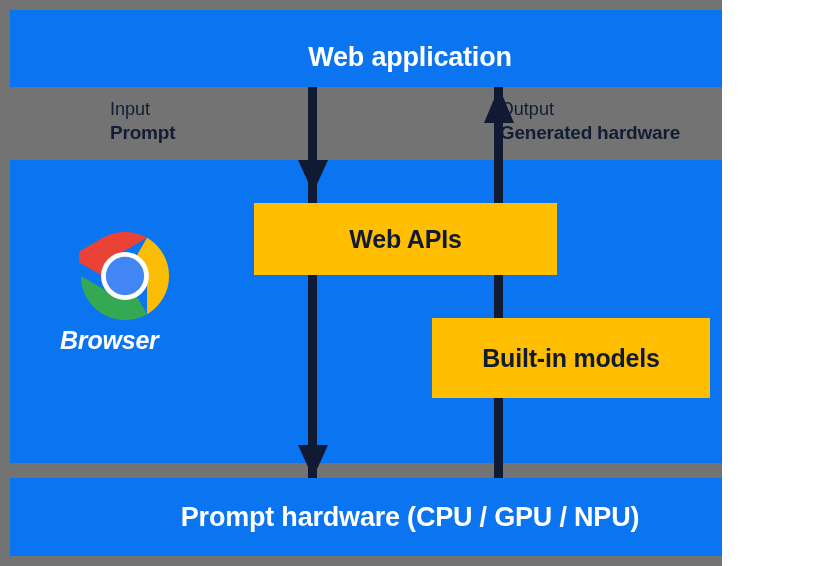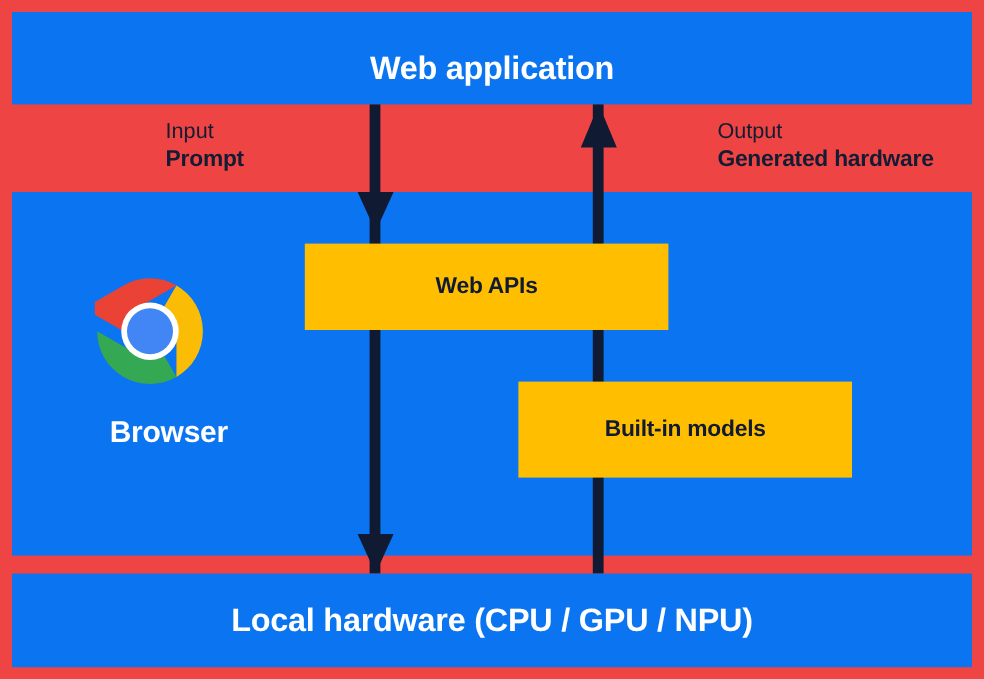--- a/index.html
+++ b/index.html
@@ -7,23 +7,23 @@
     margin: 0;
     padding: 0;
     background: #ffffff;
   }
   body {
     font-family: "Liberation Sans", sans-serif;
   }
 
   #diagram {
     position: relative;
-    width: 820px;
+    width: 722px;
     height: 566px;
-    background: #ef4444;
+    background: #737373;
     overflow: hidden;
   }
 
   
   .band {
     position: absolute;
     background: #0B74F0;
     left: 10px;
     width: 800px;
   }
@@ -44,21 +44,20 @@
   }
   .band-top .band-title    { top: 32px; }
   .band-bottom .band-title { top: 24px; }
 
   
   .io-label {
     position: absolute;
     color: #121C33;
     line-height: 1.28;
     white-space: nowrap;
-    margin-left: 28px;
   }
   .io-label .io-kind {
     display: block;
     font-size: 18px;
     font-weight: normal;
   }
   .io-label .io-value {
     display: block;
     font-size: 19px;
     font-weight: bold;
@@ -98,45 +97,46 @@
   
   .box {
     position: absolute;
     background: #FFBF00;
     display: flex;
     align-items: center;
     justify-content: center;
     text-align: center;
     color: #101A33;
     font-weight: bold;
-    font-size: 19px;
+    font-size: 25px;
     letter-spacing: -0.2px;
     line-height: 1.2;
   }
   .box-web-apis { left: 254px; top: 203px; width: 303px; height: 72px; }
   .box-models   { left: 432px; top: 318px; width: 278px; height: 80px; }
 
   
   .browser-group {
     position: absolute;
     left: 60px;
     top: 230px;
     width: 130px;
   }
   .chrome-logo {
     display: block;
     margin: 0 auto;
   }
   .browser-label {
-    margin-top: 24px;
-    text-align: right;
+    margin-top: 4px;
+    text-align: left;
     color: #ffffff;
     font-weight: bold;
     font-size: 25px;
     letter-spacing: -0.2px;
+    font-style: italic;
   }
 </style>
 </head>
 <body>
 
 <div id="diagram">
 
   <div class="band band-top">
     <div class="band-title">Web application</div>
   </div>
@@ -184,16 +184,16 @@
     <span>Web APIs</span>
   </div>
 
   <div class="box box-models">
     <span>
       <span>Built-in models</span><br>
     </span>
   </div>
 
   <div class="band band-bottom">
-    <div class="band-title">Local hardware (CPU / GPU / NPU)</div>
+    <div class="band-title">Prompt hardware (CPU / GPU / NPU)</div>
   </div>
 
 </div>
 
 </body></html>

